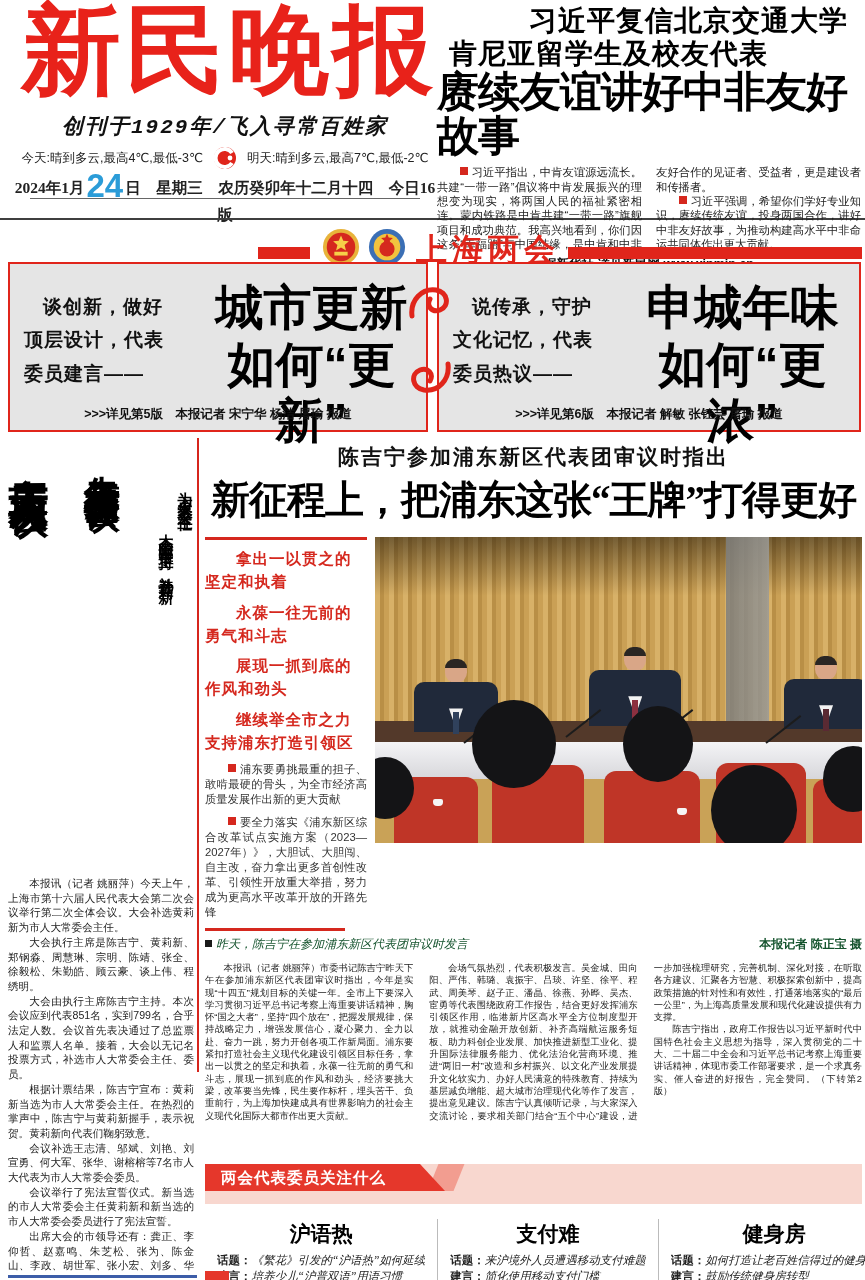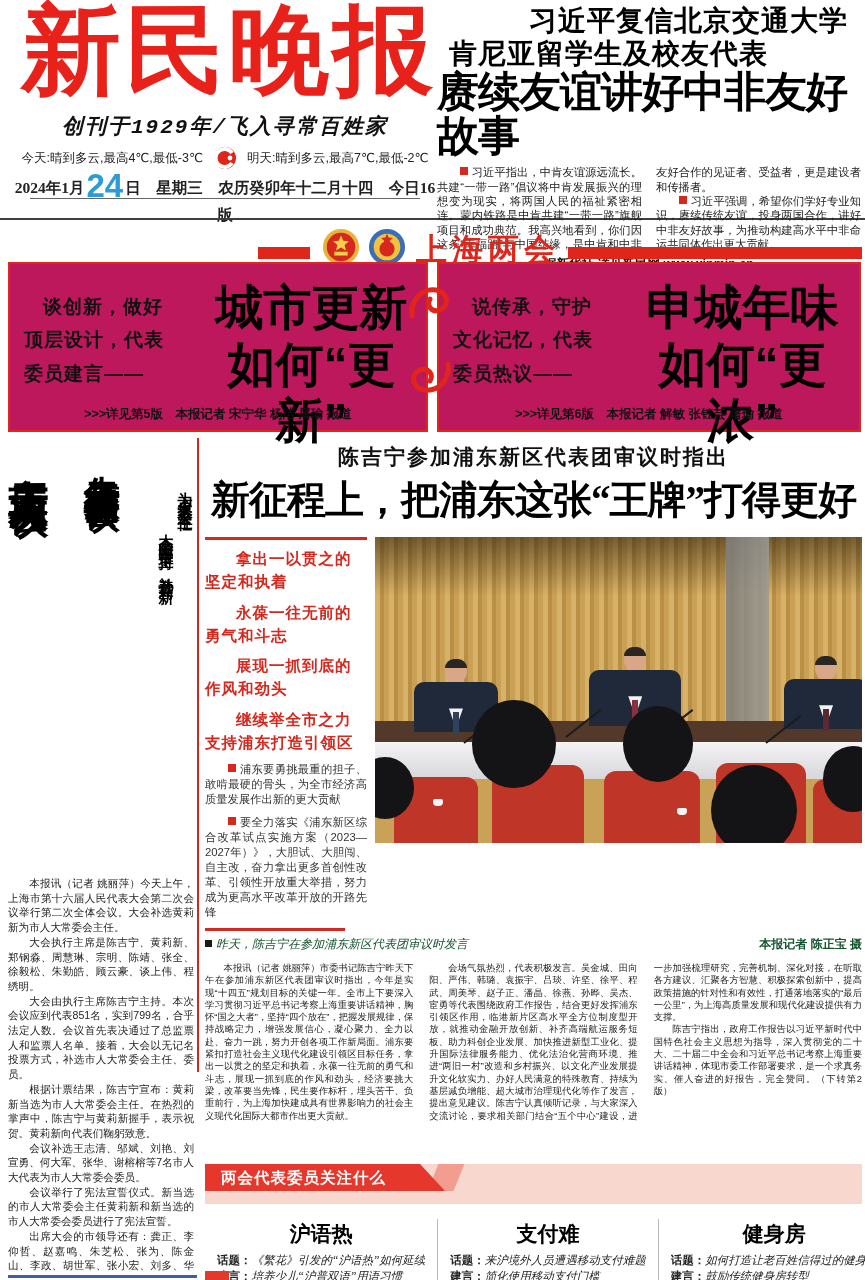--- a/index.html
+++ b/index.html
@@ -31,21 +31,21 @@
     line-height:14.4px;text-align:justify;color:#222;overflow:hidden;}
   .tr-body p{margin:0;text-indent:2em;}
   .sq{display:inline-block;width:8px;height:8px;background:#d5281e;margin-right:4px;vertical-align:1px;}
   .sq.black{background:#1a1a1a;width:7px;height:7px;}
   .tr-source{width:424px;text-align:center;font-size:12.5px;font-weight:900;color:#111;}
   
   .bar{background:#e0251b;height:12px;}
   .banner-label{font-family:"Liberation Serif",serif;font-weight:900;font-size:31px;color:#e0251b;
     letter-spacing:5px;}
   
-  .newsbox{border:2px solid #e0251b;background:#be185d;display:flex;gap:19px;}
+  .newsbox{border:2px solid #e0251b;background:#e5e5e5;display:flex;gap:19px;}
   .box-kicker{width:148px;padding:26px 6px 0 14px;font-size:19px;font-weight:800;line-height:1.75;
     color:#111;text-indent:1em;letter-spacing:1px;}
   .box-head{flex:1;text-align:center;padding-top:16px;font-weight:900;font-size:48px;line-height:1.18;
     letter-spacing:0px;color:#000;font-family:"Liberation Sans",sans-serif;}
   .box-foot{position:absolute;bottom:7px;left:0;width:100%;text-align:center;font-size:12.5px;
     font-weight:800;color:#111;}
   
   .vrule{background:#d6251c;width:2px;}
   .vert{writing-mode:vertical-rl;font-family:"Liberation Serif",serif;color:#000;}
   .vh-wrap{display:flex;justify-content:space-between;height:424px;}

